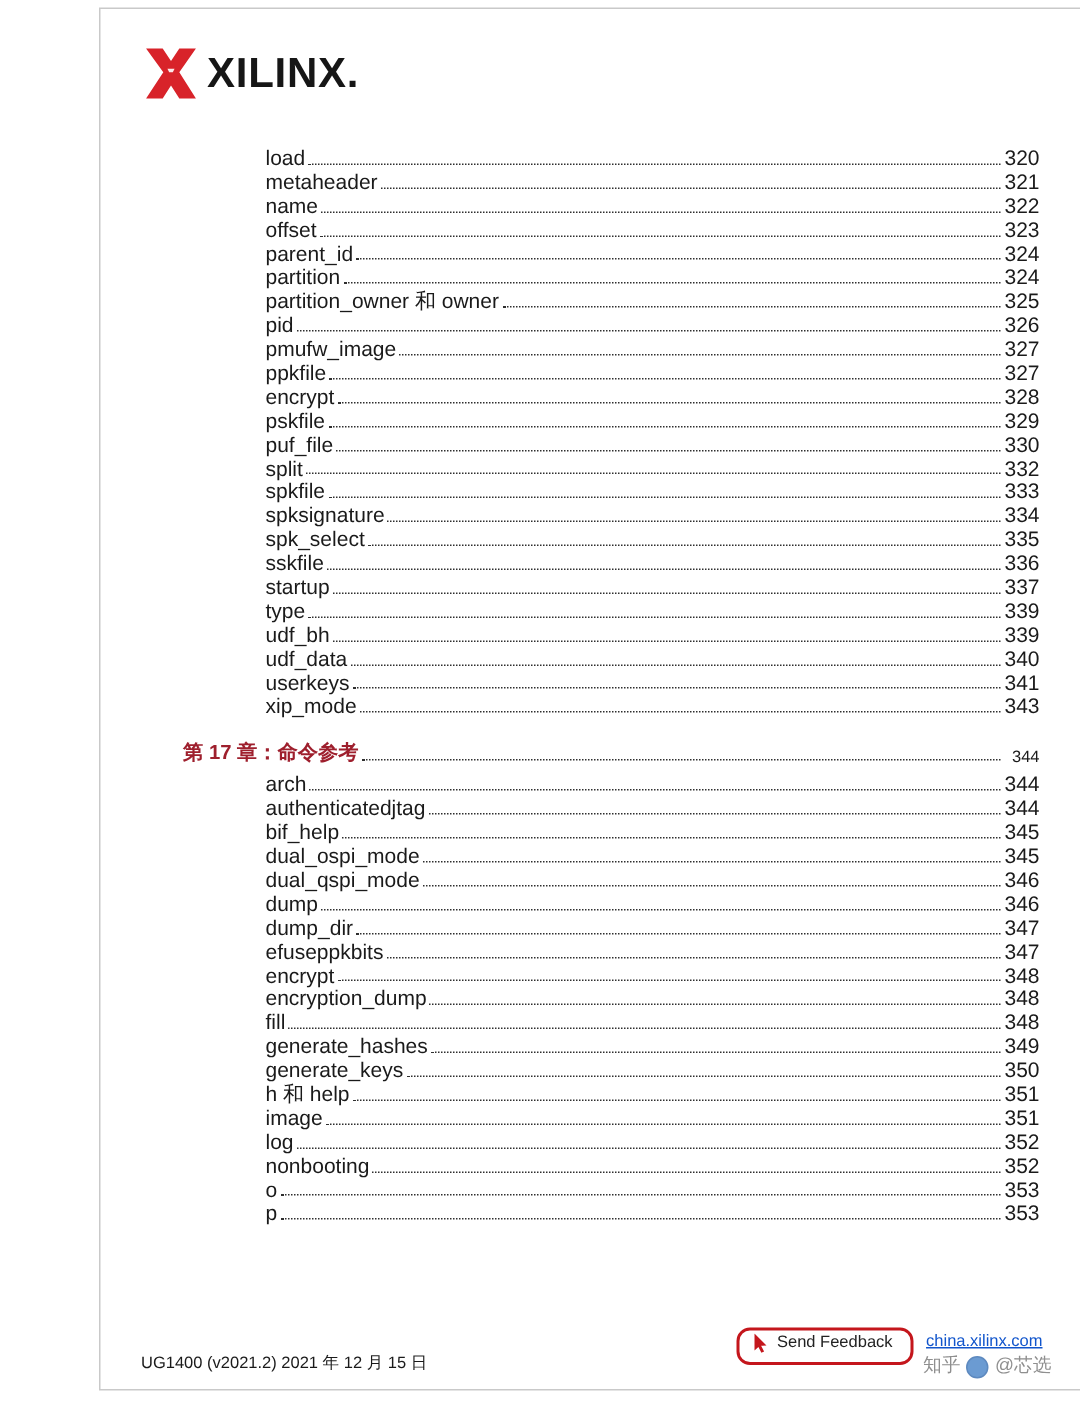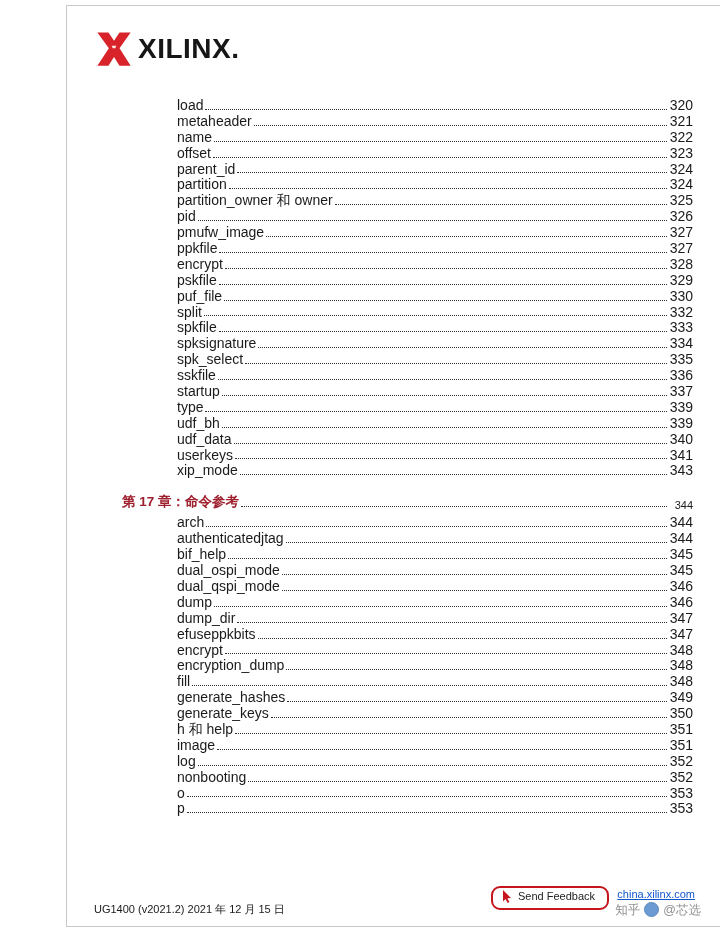--- a/index.html
+++ b/index.html
@@ -45,21 +45,21 @@
     position:absolute;left:424px;bottom:16px;display:inline-flex;gap:6px;
     background:#ffffff;border:2px solid #c4161c;border-radius:9px;
     padding:2px 12px 3px 9px;font-size:11px;color:#222;cursor:pointer;
     font-family:"Liberation Sans",sans-serif;
   }
   .site-link{
     position:absolute;right:32px;bottom:26px;font-size:11px;color:#1155cc;
     text-decoration:underline;cursor:pointer;white-space:nowrap;
   }
   .watermark{
-    position:absolute;right:26px;bottom:7px;display:flex;align-items:flex-start;gap:4px;
+    position:absolute;right:26px;bottom:7px;display:flex;align-items:flex-end;gap:4px;
     font-size:12.5px;color:#8f8f8f;white-space:nowrap;
   }
   .wm-avatar{
     width:15px;height:15px;border-radius:50%;background:#6b9bd2;display:inline-block;
     border:1px solid #5d89bf;box-sizing:border-box;
   }
 </style>
 </head>
 <body>
 

